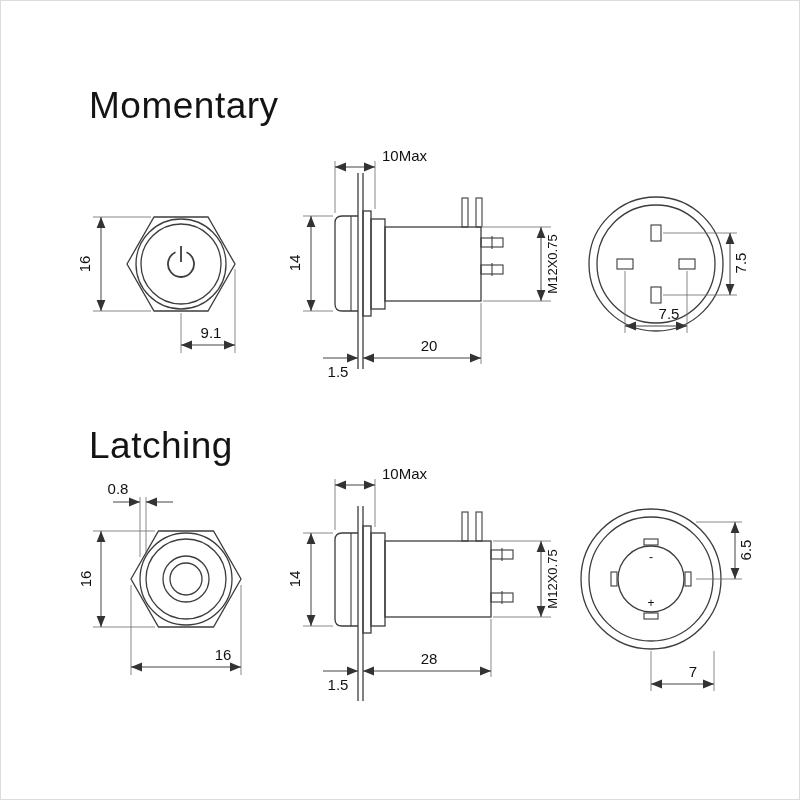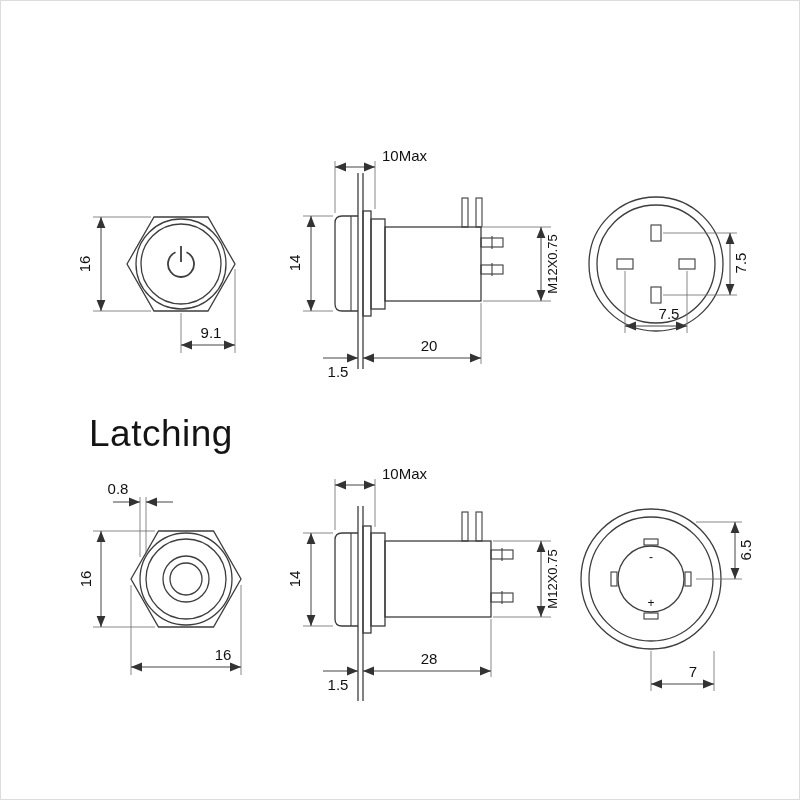--- a/index.html
+++ b/index.html
@@ -11,36 +11,37 @@
   .logo{
     position:absolute;left:18px;top:2px;
     font-family:"DejaVu Serif",serif;font-weight:700;
     font-size:54px;letter-spacing:4px;color:#e8232a;
   }
   .heading{
     position:absolute;font-family:"Liberation Sans",sans-serif;
     font-size:37px;color:#141414;letter-spacing:0.5px;
   }
   .h-momentary{left:88px;top:84px;}
-  .h-latching{left:88px;top:412px;}
+  .h-latching{left:88px;top:424px;}
   svg.drawing{position:absolute;left:0;top:0;}
   .part{fill:none;stroke:#3d3d3d;stroke-width:1.3;}
   .part2{fill:none;stroke:#3d3d3d;stroke-width:1.1;}
   .sym{fill:none;stroke:#3d3d3d;stroke-width:1.8;}
   .ext{stroke:#6a6a6a;stroke-width:0.8;}
   .dim{stroke:#444;stroke-width:1;fill:none;}
   text.dtx{font-family:"Liberation Sans",sans-serif;font-size:15px;fill:#111;stroke:none;}
   text.dtx2{font-family:"Liberation Sans",sans-serif;font-size:13px;fill:#111;stroke:none;}
   text.dts{font-family:"Liberation Sans",sans-serif;font-size:12px;fill:#111;stroke:none;}
 </style>
 </head>
 <body>
 
 <div class="page">
 
+  <div class="heading h-momentary">Momentary</div>
   <div class="heading h-latching">Latching</div>
 
   <svg class="drawing" width="798" height="798" viewBox="0 0 798 798" xmlns="http://www.w3.org/2000/svg">
     <defs>
       <marker id="arr" viewBox="0 0 10 10" refX="10" refY="5" markerWidth="11" markerHeight="11" orient="auto-start-reverse">
         <path d="M0,1 L10,5 L0,9 Z" fill="#333"></path>
       </marker>
     </defs>
 
     <g>

